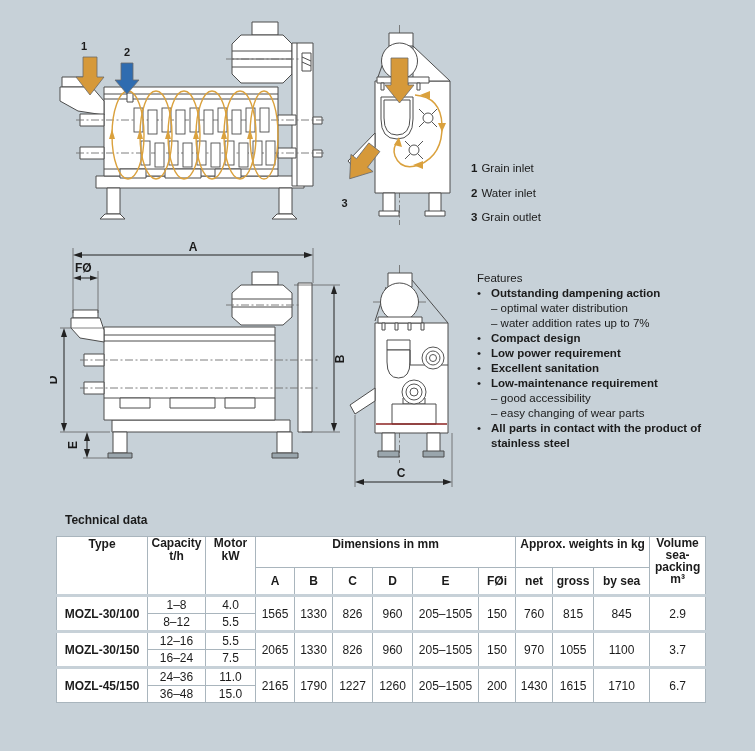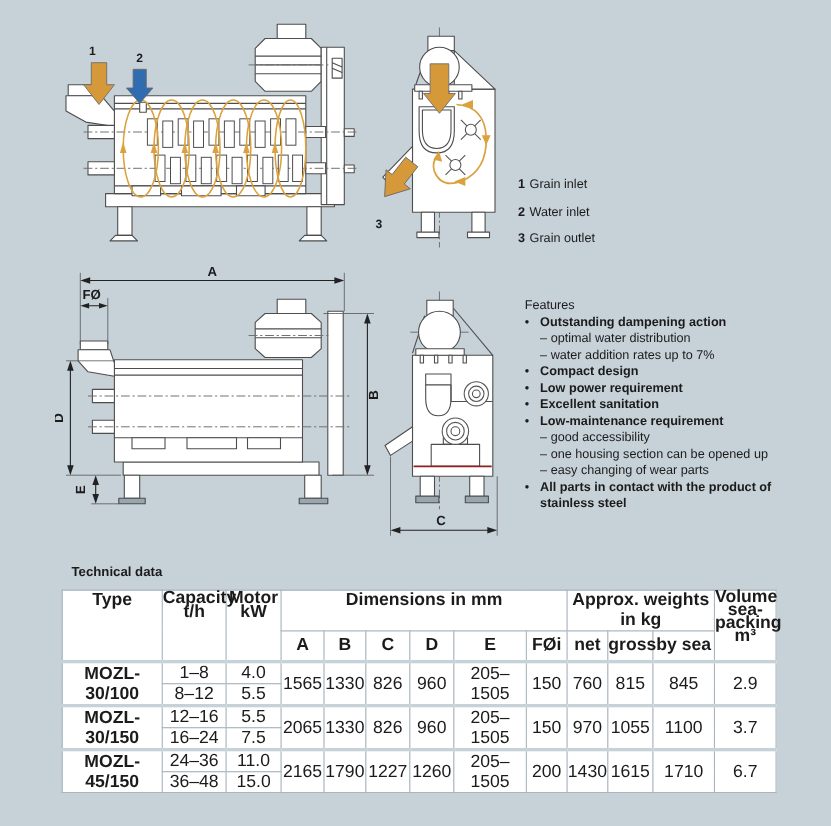--- a/index.html
+++ b/index.html
@@ -23,21 +23,21 @@
   .features .title{font-weight:normal;}
   .feat-row{display:flex;}
   .feat-row .blt{width:14px;flex:0 0 14px;}
   .feat-row .ftx{flex:1;font-weight:bold;}
   .fsub{padding-left:14px;}
 
   
   .tech-title{left:65px;top:513px;font-size:12px;font-weight:bold;}
 
   .table-wrap{left:56px;top:536px;}
-  table.dtable{border-collapse:collapse;table-layout:fixed;width:649px;font-size:16px;color:#1b1b1b;padding-left:44px;}
+  table.dtable{border-collapse:collapse;table-layout:fixed;width:649px;font-size:12px;color:#1b1b1b;padding-left:44px;}
   table.dtable th,table.dtable td{
     border:1px solid #a9b5bd;background:#ffffff;padding:0;text-align:center;
   }
   table.dtable th{font-weight:bold;}
   .tier1{height:30px;vertical-align:top;padding-top:5px;}
   .tier1 div{line-height:13px;}
   th.grp{border-bottom:none;}
   tr.tier2 th{border-top:none;height:26px;vertical-align:middle;padding-top:0;}
   th.typeh{text-align:left;padding-left:5px;}
   td.typec{font-weight:bold;text-align:left;padding-left:5px;}
@@ -336,21 +336,20 @@
     </div>
   <div class="feat-row">
       <span class="blt">•</span>
       <span class="ftx">Excellent sanitation</span>
     </div>
   <div class="feat-row">
       <span class="blt">•</span>
       <span class="ftx">Low-maintenance requirement</span>
     </div>
   <div class="fsub">–  good accessibility</div>
-  <div class="fsub">–  one housing section can be opened up</div>
   <div class="fsub">–  easy changing of wear parts</div>
   <div class="feat-row">
       <span class="blt">•</span>
       <span class="ftx">All parts in contact with the product of stainless steel</span>
     </div>
 </div>
 
 <div class="abs tech-title">Technical data</div>
 
 <div class="abs table-wrap">

